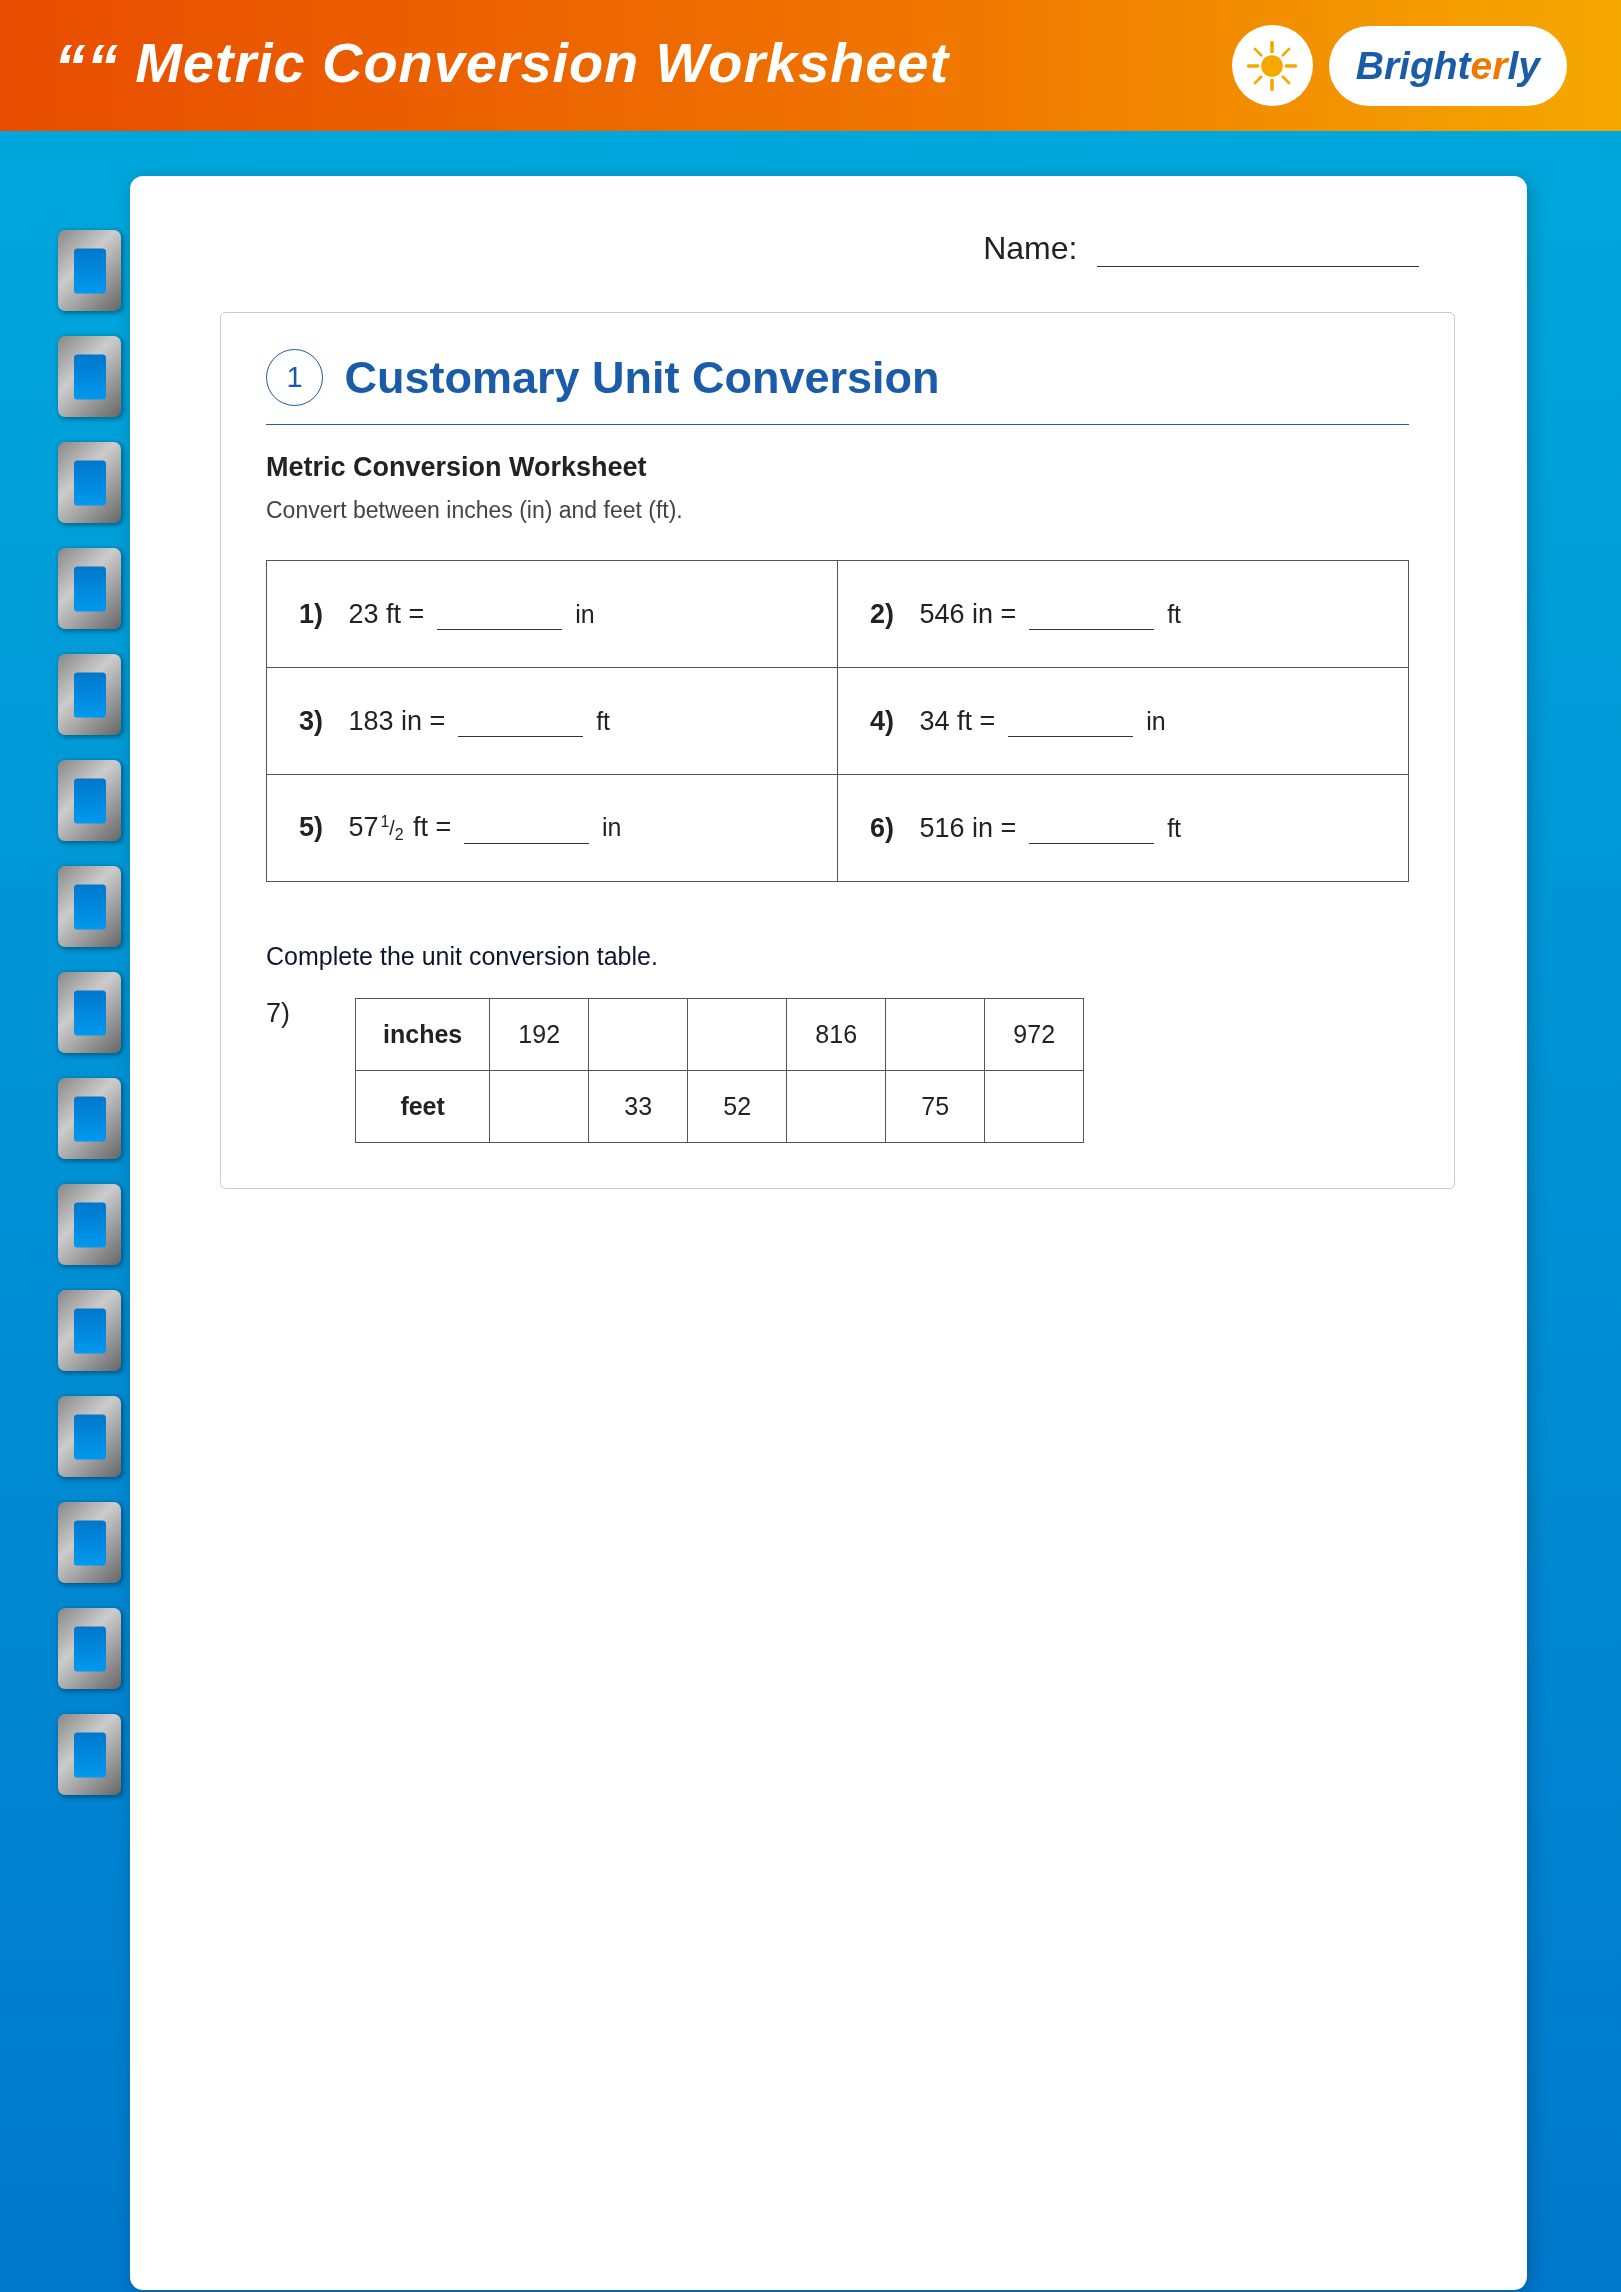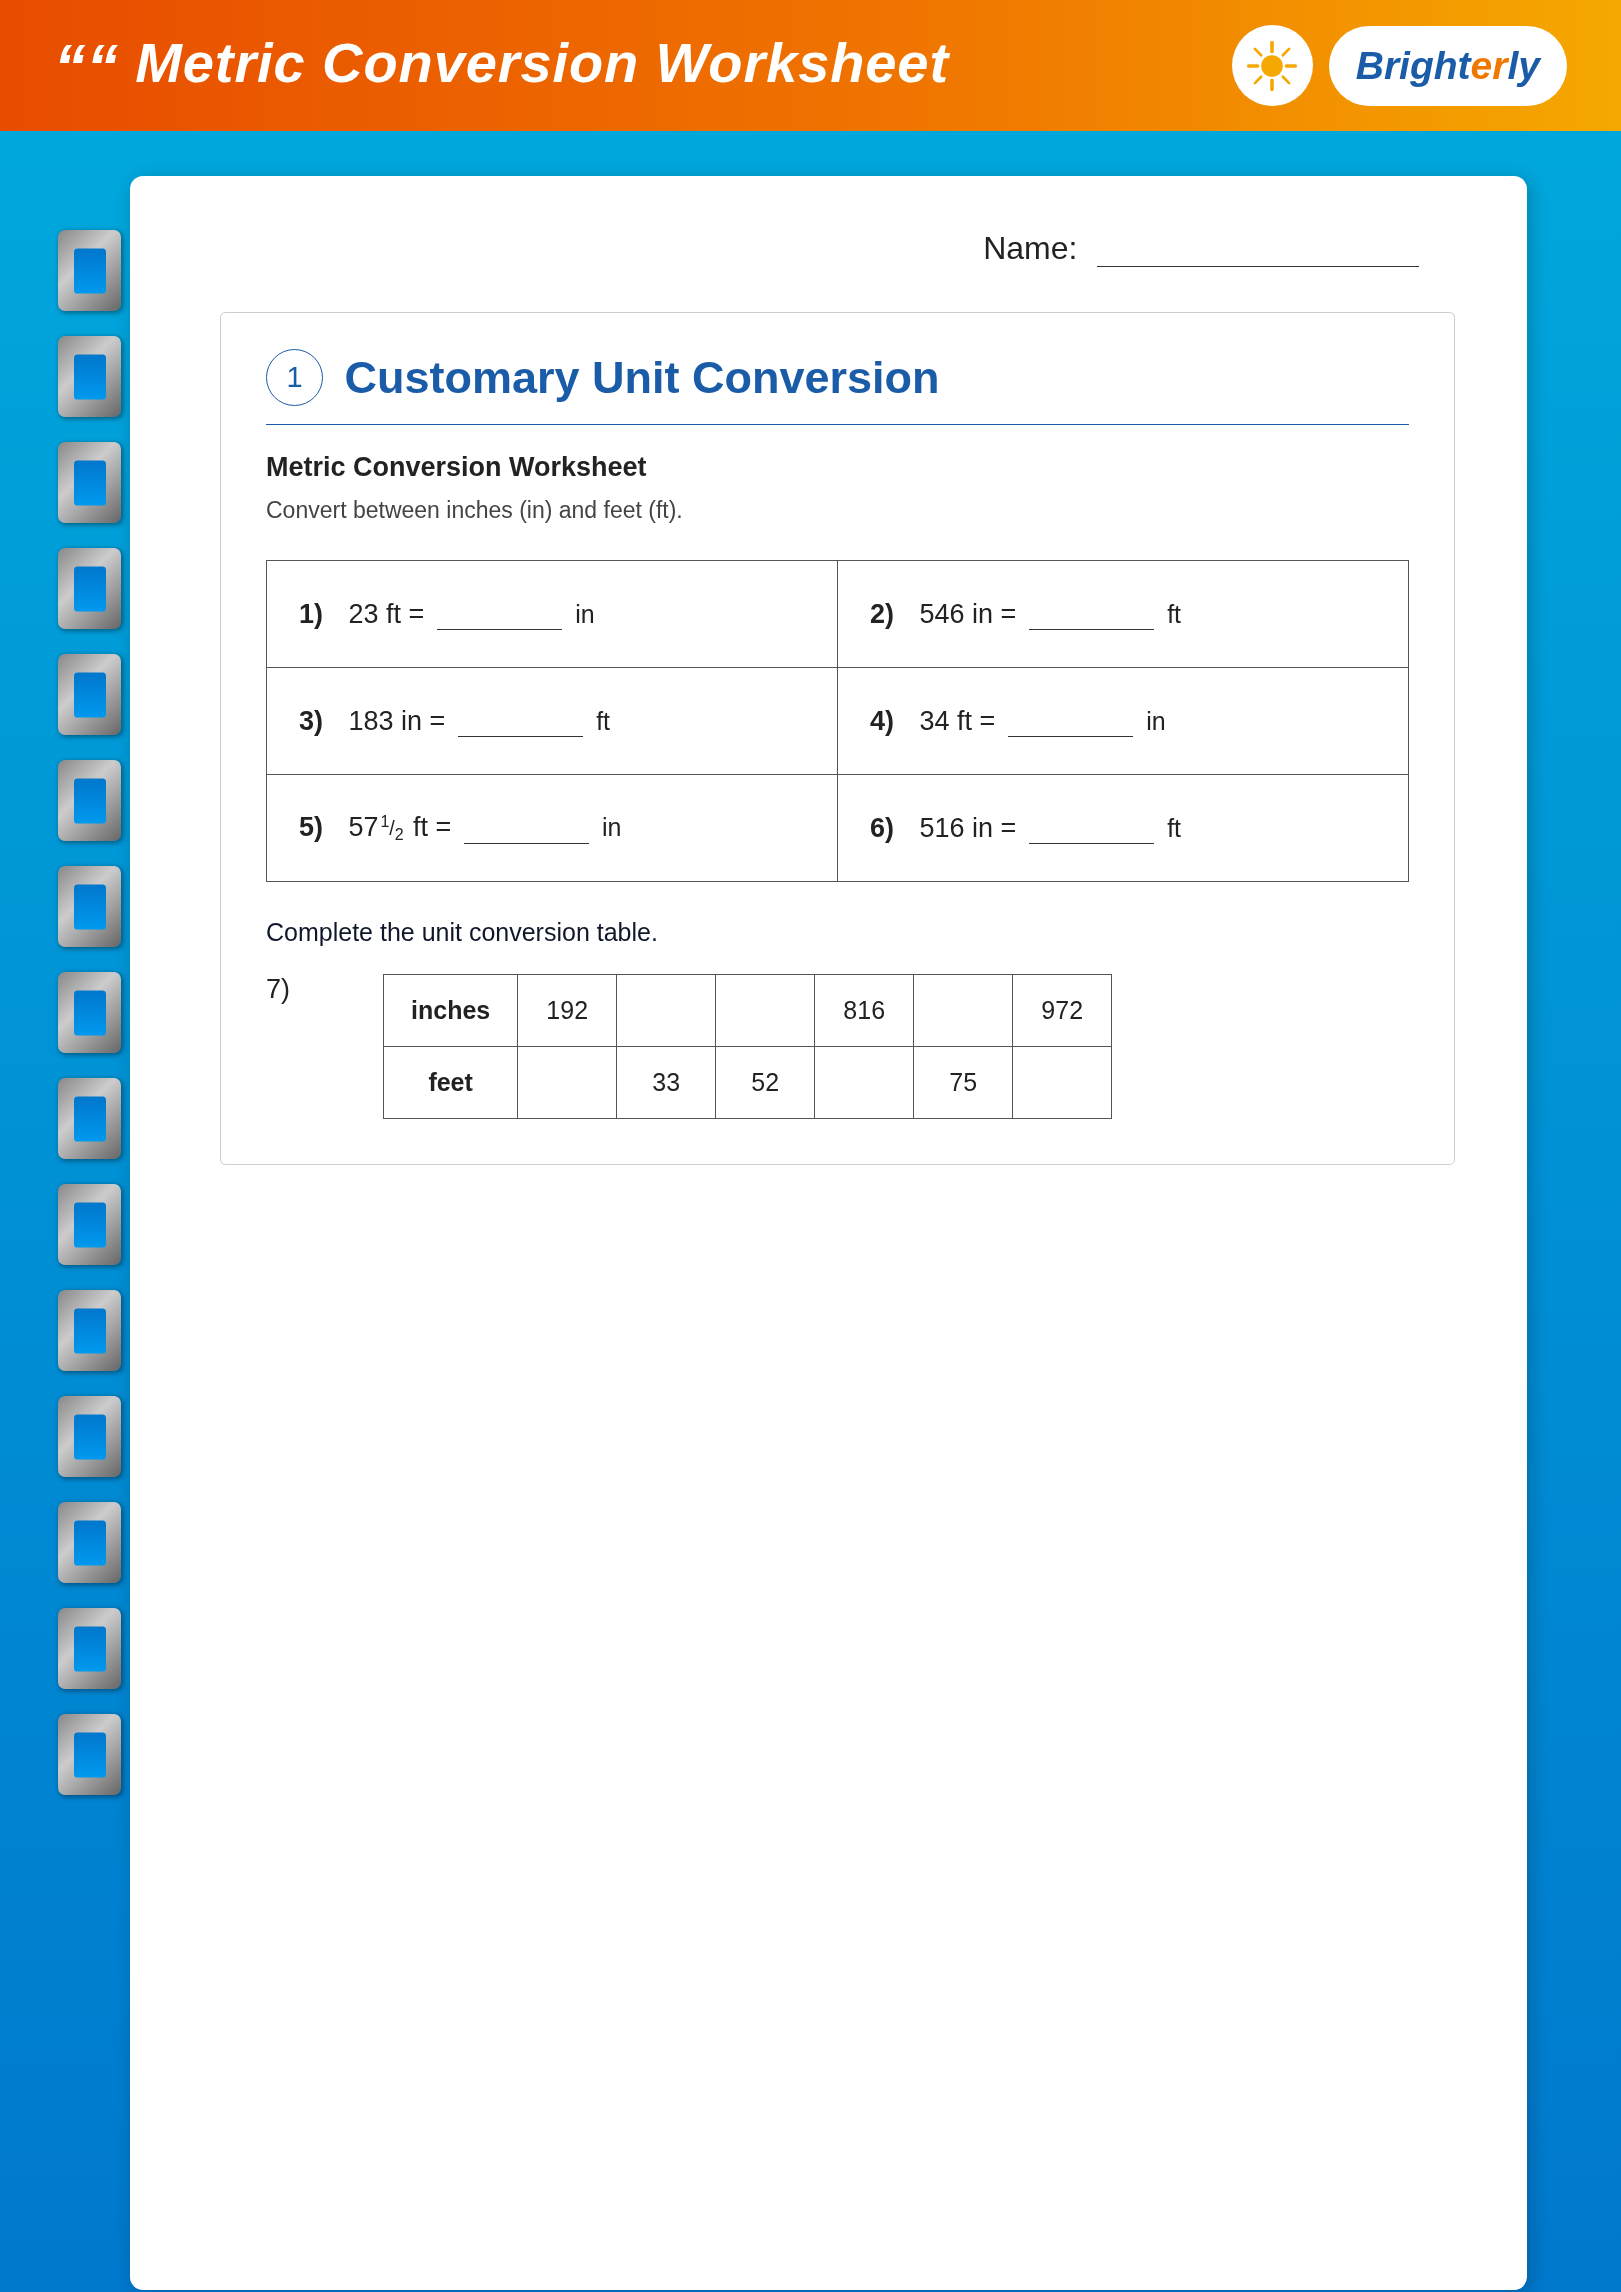--- a/index.html
+++ b/index.html
@@ -187,21 +187,21 @@
       font-size: 23px;
       color: #444;
       margin-bottom: 36px;
     }
 
     
     .problems-grid {
       border: 1.8px solid #555;
       border-collapse: collapse;
       width: 100%;
-      margin-bottom: 36px;
+      margin-bottom: 60px;
     }
     .problems-grid td {
       border: 1.8px solid #555;
       padding: 25px 32px;
       font-size: 27px;
       color: #222;
       width: 50%;
       height: 107px;
       vertical-align: middle;
     }
@@ -229,21 +229,21 @@
     }
     .problem-7-label {
       font-size: 27px;
       color: #222;
       margin-bottom: 14.3px;
     }
 
     
     .conversion-table {
       border-collapse: collapse;
-      margin-left: 66px;
+      margin-left: 38px;
     }
     .conversion-table td {
       border: 1.8px solid #555;
       padding: 16px 27px;
       font-size: 25px;
       color: #222;
       min-width: 99px;
       text-align: center;
       height: 72px;
     }

